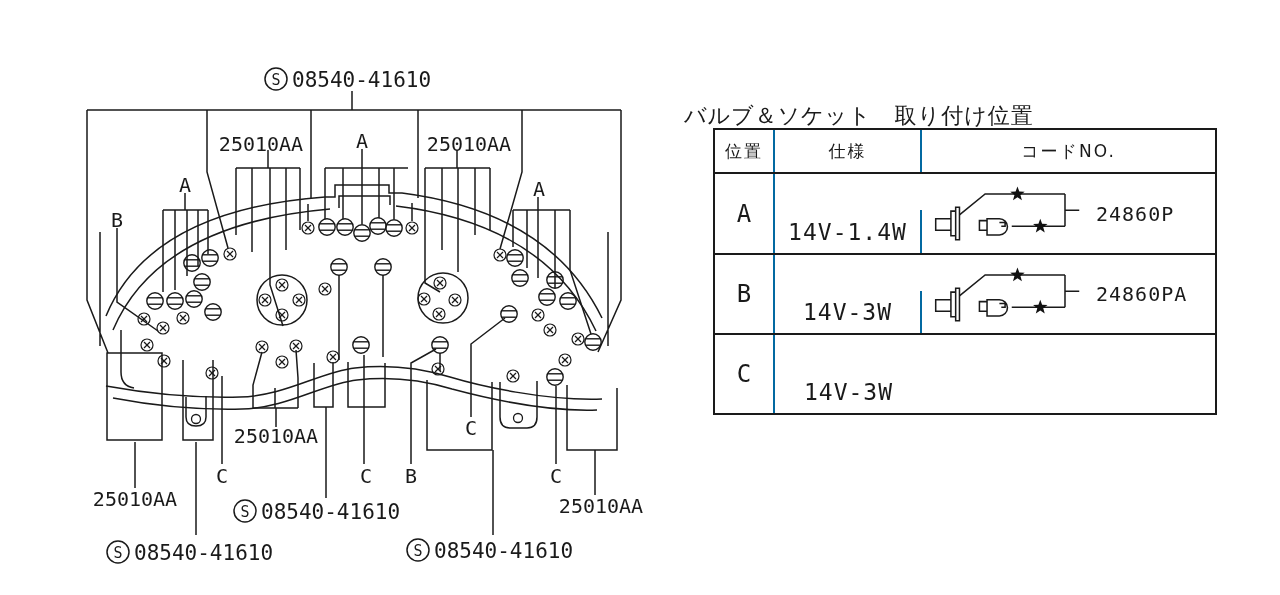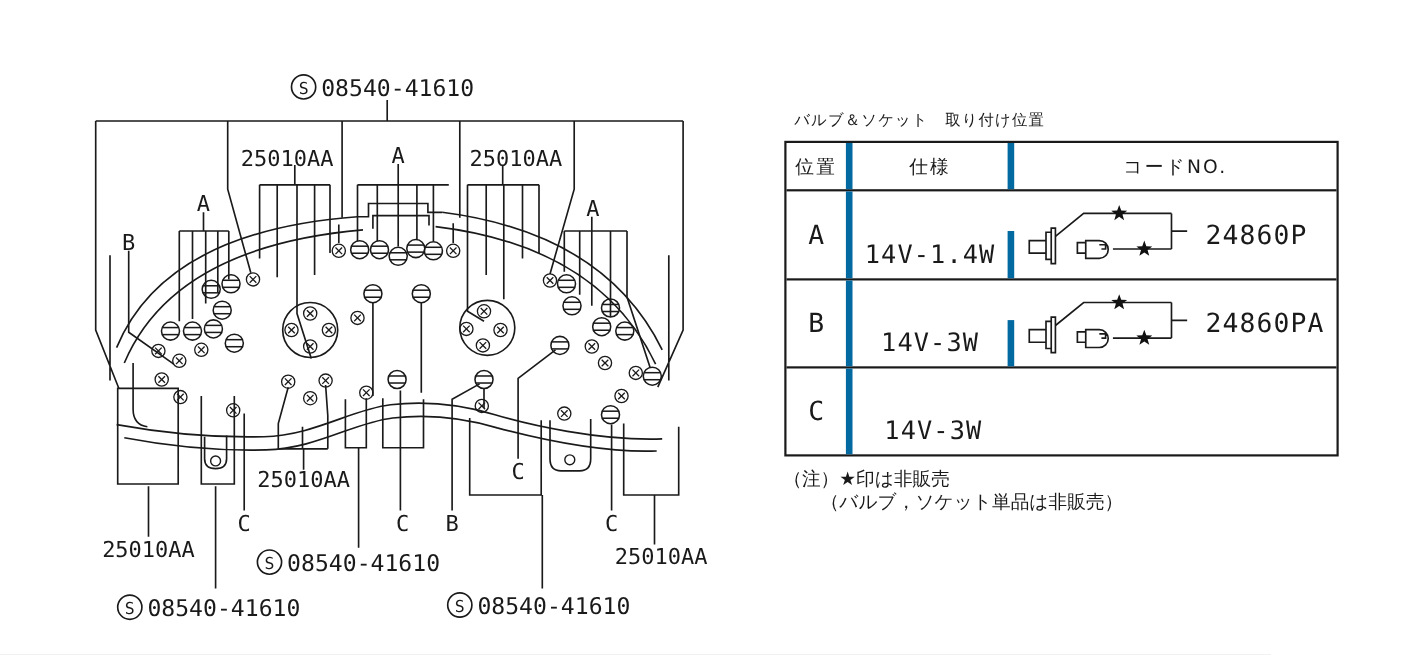--- a/index.html
+++ b/index.html
@@ -6,42 +6,42 @@
   #root{
     position:relative;width:1280px;height:595px;background:#ffffff;
     font-family:"DejaVu Sans","Liberation Sans",sans-serif;color:#1a1a1a;overflow:hidden;
   }
   .mono{font-family:"DejaVu Sans Mono","Liberation Mono",monospace;}
   
   #diagram{position:absolute;left:0;top:0;}
   #diagram path{stroke:#1a1a1a;stroke-width:1.5;fill:none;}
   
   .tbl-title{
-    position:absolute;left:722px;top:101px;font-size:14px;letter-spacing:1px;white-space:pre;
+    position:absolute;left:684px;top:101px;font-size:22px;letter-spacing:1px;white-space:pre;
   }
   .tbl{
     position:absolute;left:713px;top:128px;width:504px;height:287px;
     border:2px solid #1a1a1a;box-sizing:border-box;display:flex;flex-direction:column;
   }
   .tr{display:flex;border-bottom:2px solid #1a1a1a;flex:0 0 auto;}
   .tr:last-child{border-bottom:none;}
   .tr.head{height:42px;}
   .tr.rA{height:79px;}
   .tr.rB{height:78px;}
   .tr.rC{flex:1 1 auto;}
-  .td{border-right:6px solid #0369a1;display:flex;align-items:center;justify-content:center;box-sizing:border-box;}
+  .td{border-right:2px solid #0369a1;display:flex;align-items:center;justify-content:center;box-sizing:border-box;}
   .td:last-child{border-right:none;}
   .c1{width:60px;flex:0 0 aupx;flex:0 0 60px;}
   .c2{width:147px;flex:0 0 147px;}
   .c3{flex:1 1 auto;justify-content:flex-start;text-align:right;}
   .head .td{font-size:17px;letter-spacing:2px;}
   .pos{font-size:24px;} .spec{font-size:23px;letter-spacing:1px;white-space:pre;margin-top:36px;}
   .fig{flex:0 0 auto;display:block;}
   .fig path{stroke:#1a1a1a;stroke-width:1.6;fill:none;}
-  .code-label{font-size:24px;letter-spacing:1px;margin-left:4px;}
+  .code-label{font-size:20px;letter-spacing:1px;margin-left:4px;}
   .rC .code-label{align-self:flex-start;margin-top:16px;}
   
   .note{position:absolute;left:712px;top:426px;font-size:17px;line-height:21px;}
   .note .l2{padding-left:34px;}
 </style>
 </head>
 <body>
 
 <div id="root">
 
@@ -419,18 +419,14 @@
         <span class="code-label mono">24860PA</span>
       </div>
     </div>
 
     <div class="tr rC">
       <div class="td c1 pos mono">C</div>
       <div class="td c2 spec mono">14V-3W</div>
     </div>
   </div>
 
-  <div class="note">
-    <div class="l1">（注）★印は非販売</div>
-    <div class="l2">（バルブ，ソケット単品は非販売）</div>
-  </div>
 
 </div>
 
 </body></html>

